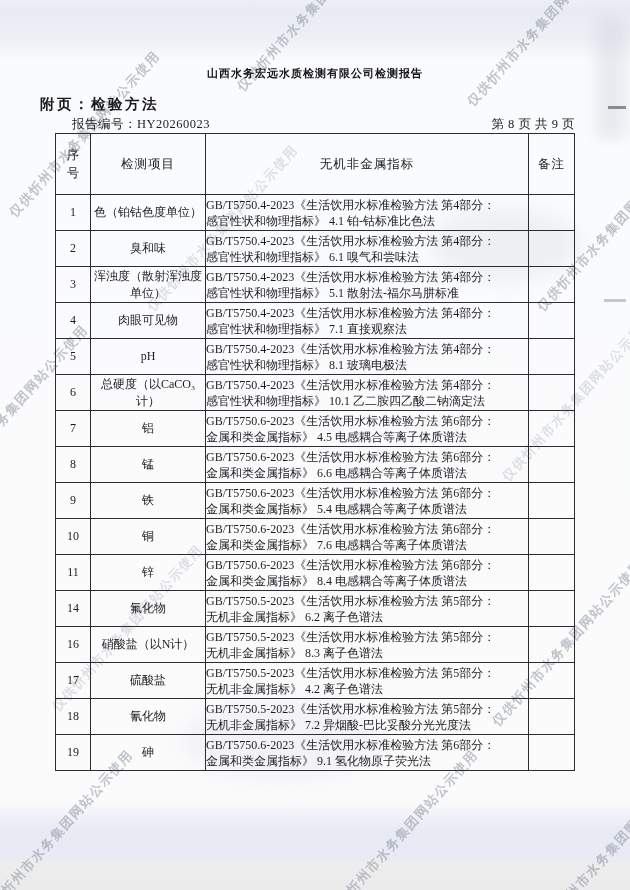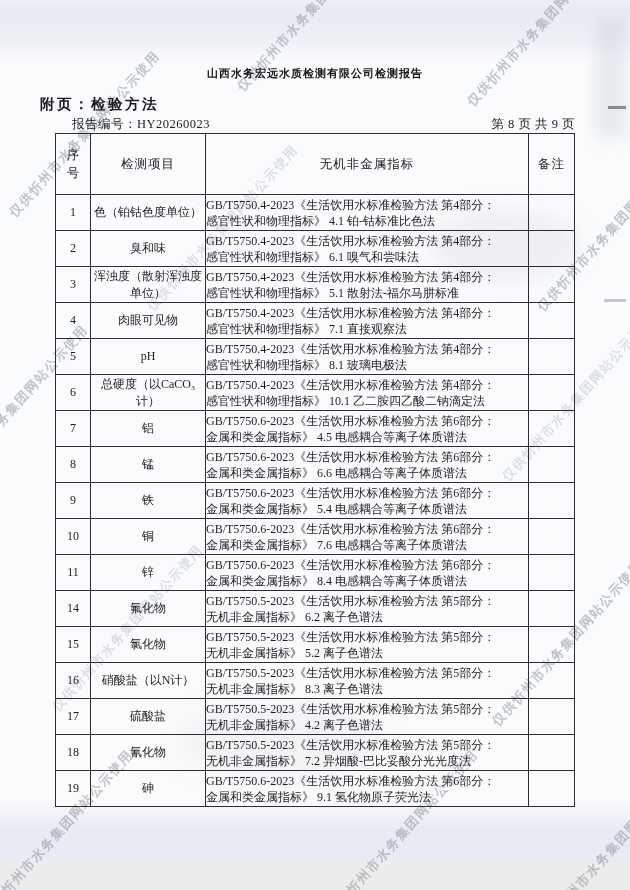--- a/index.html
+++ b/index.html
@@ -239,29 +239,20 @@
           <tr>
             <td class="td-no">14</td>
             <td class="td-item">氟化物</td>
             <td class="td-std">
               <div>GB/T5750.5-2023《生活饮用水标准检验方法 第5部分：</div>
               <div>无机非金属指标》 6.2 离子色谱法</div>
             </td>
             <td class="td-remark"></td>
           </tr>
           <tr>
-            <td class="td-no">15</td>
-            <td class="td-item">氯化物</td>
-            <td class="td-std">
-              <div>GB/T5750.5-2023《生活饮用水标准检验方法 第5部分：</div>
-              <div>无机非金属指标》 5.2 离子色谱法</div>
-            </td>
-            <td class="td-remark"></td>
-          </tr>
-          <tr>
             <td class="td-no">16</td>
             <td class="td-item">硝酸盐（以N计）</td>
             <td class="td-std">
               <div>GB/T5750.5-2023《生活饮用水标准检验方法 第5部分：</div>
               <div>无机非金属指标》 8.3 离子色谱法</div>
             </td>
             <td class="td-remark"></td>
           </tr>
           <tr>
             <td class="td-no">17</td>

